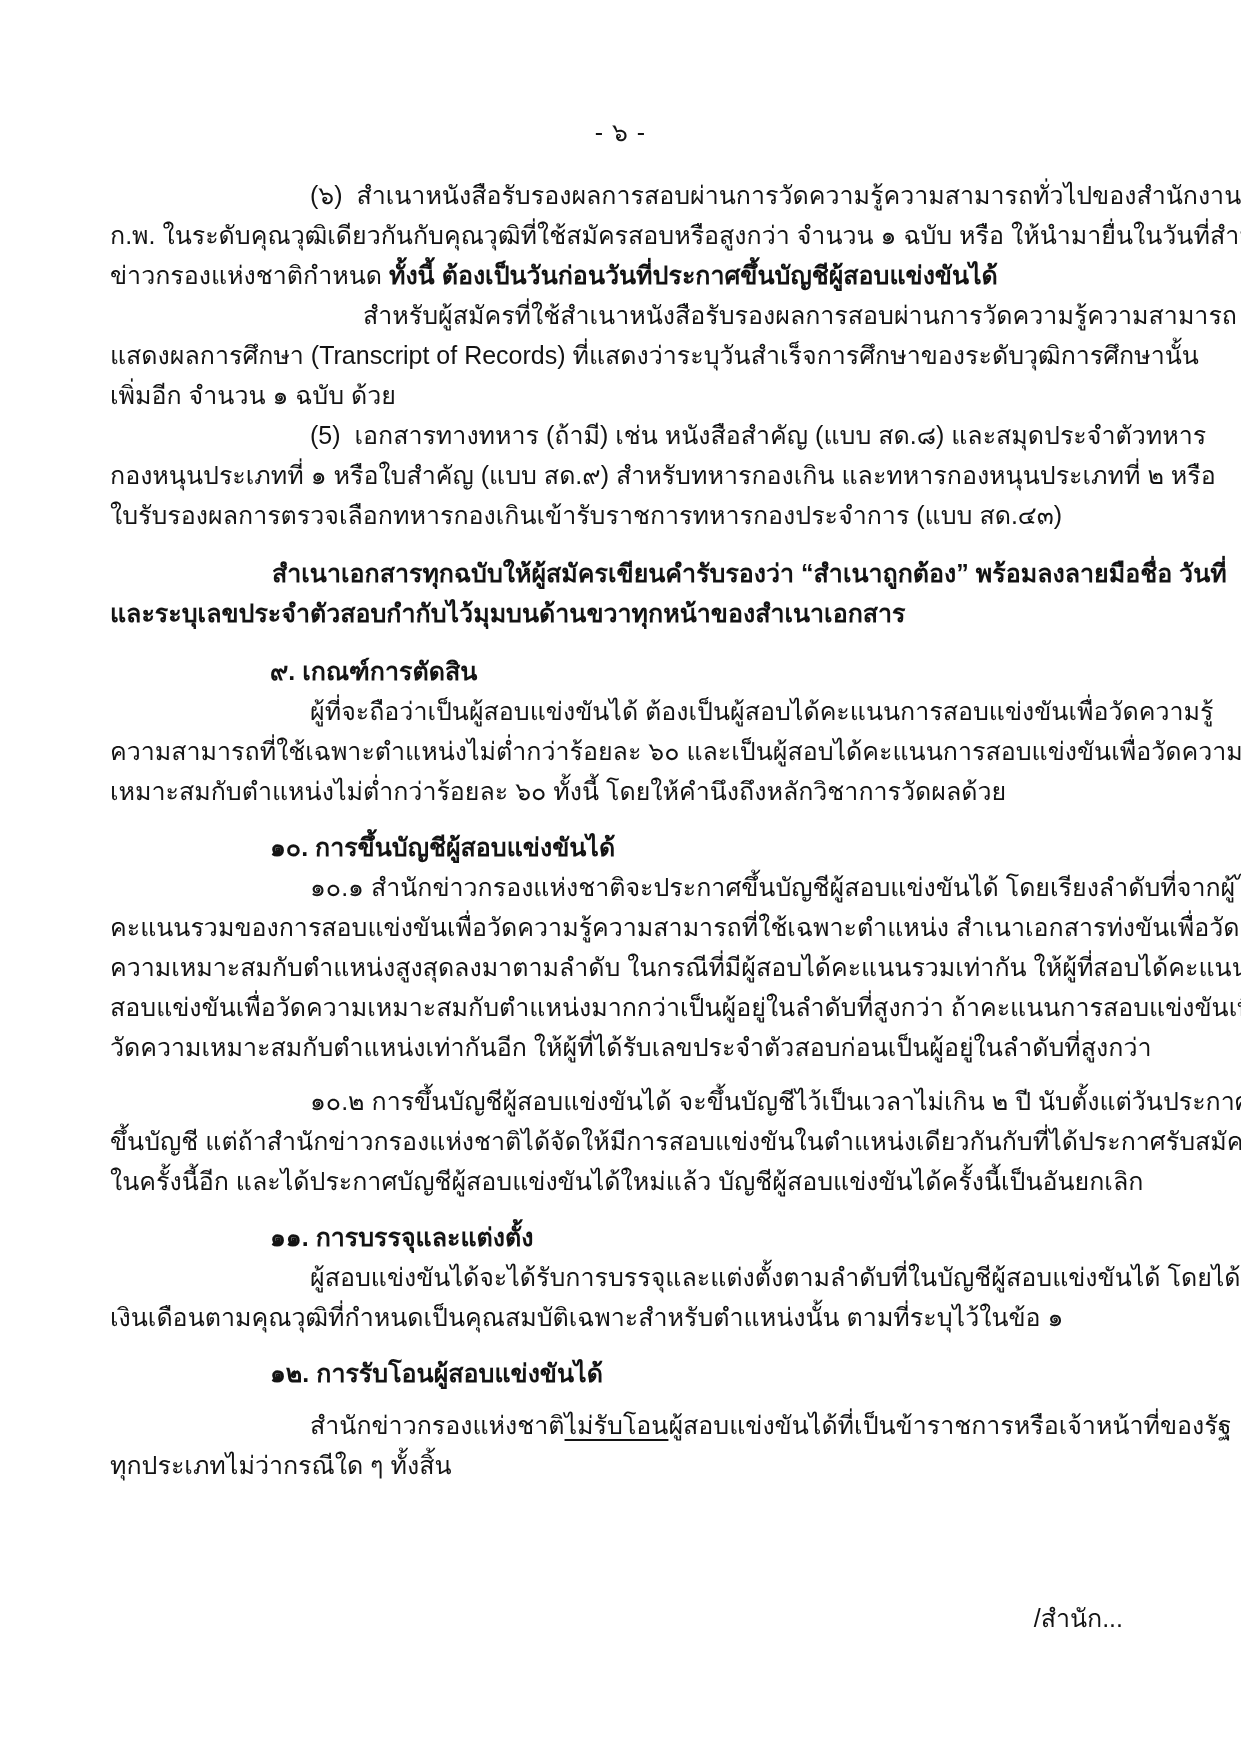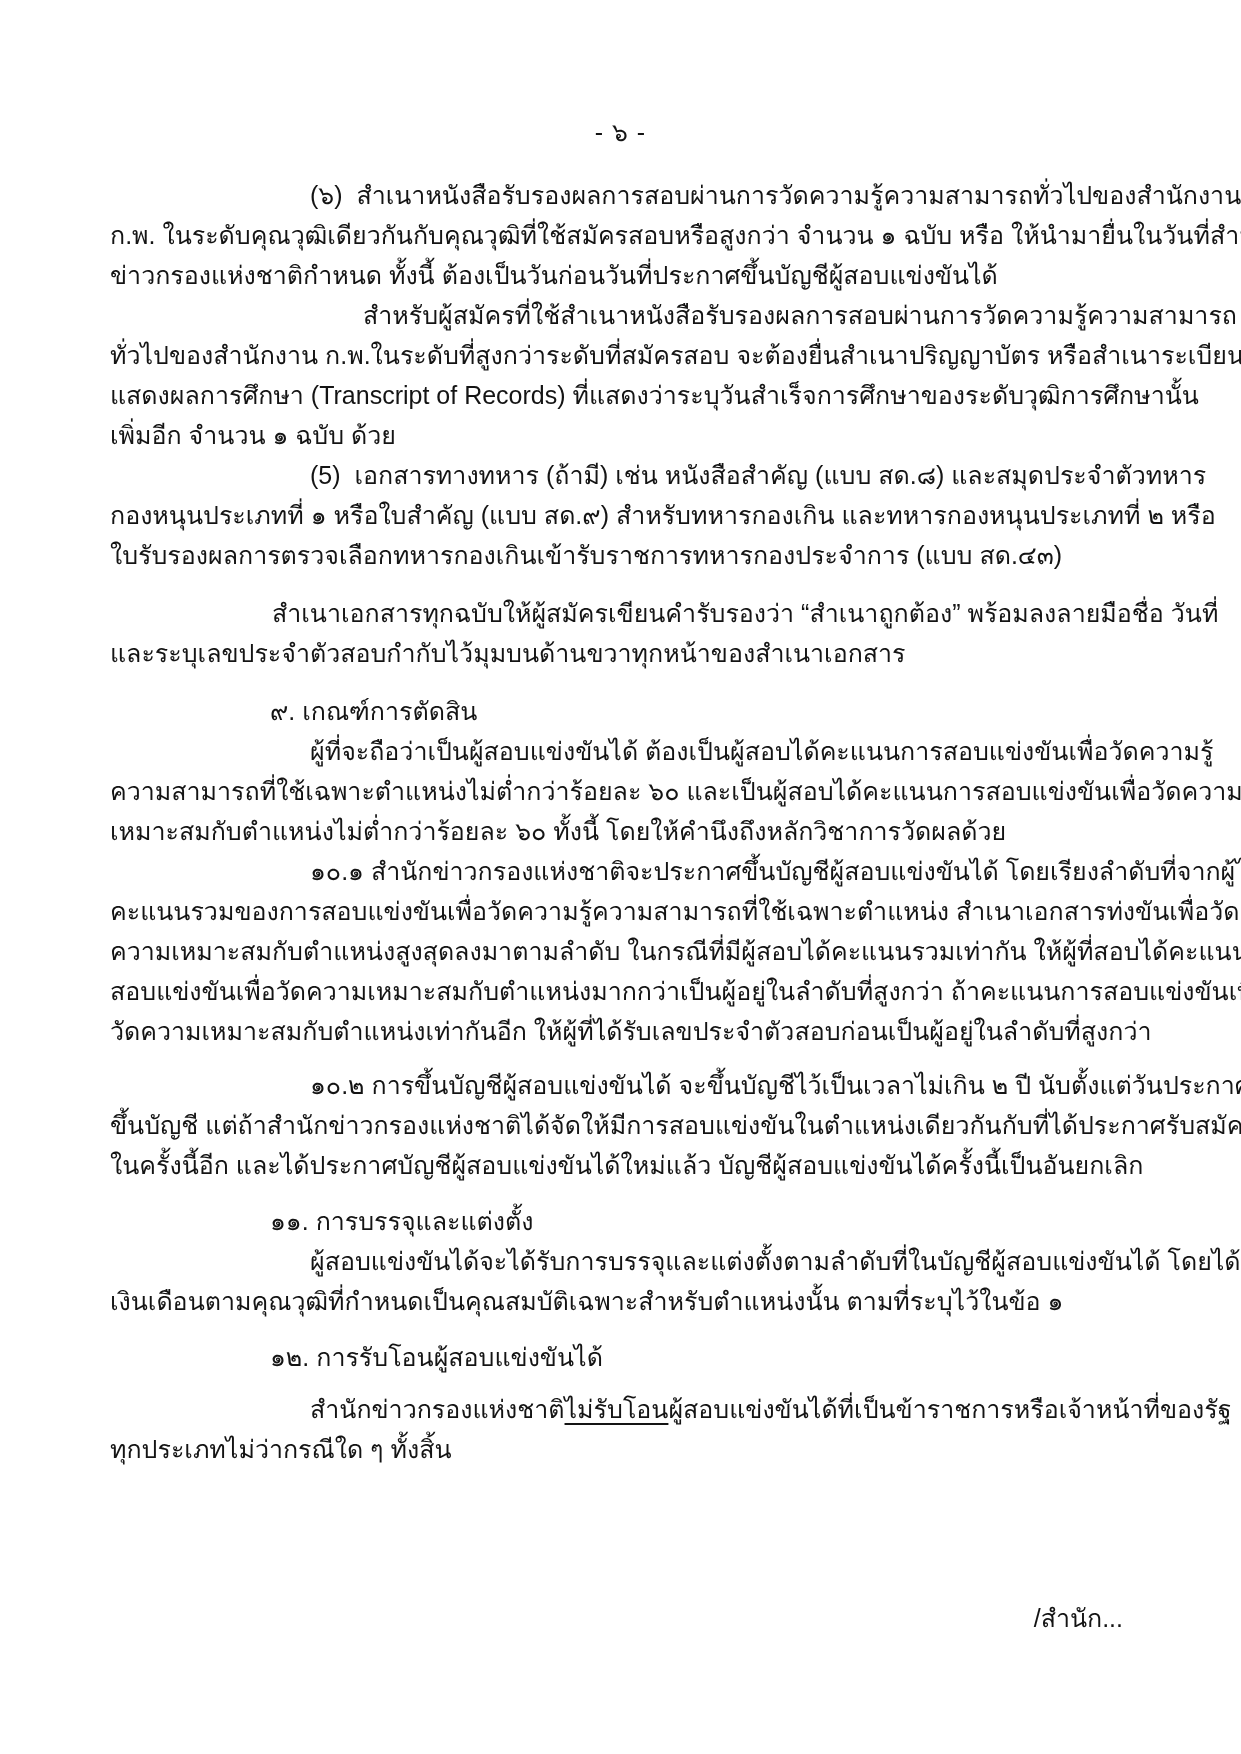--- a/index.html
+++ b/index.html
@@ -17,21 +17,21 @@
   .page-number{
     position:absolute;top:112px;left:0;width:100%;
     text-align:center;
     letter-spacing:1px;
   }
   .content{
     position:absolute;left:110px;top:175px;width:905px;
   }
   .block{margin:0;}
   .line{white-space:pre;}
-  .b{font-weight:normal;}
+  .b{font-weight:bold;}
   .u{text-decoration:underline;text-underline-offset:5px;}
   .heading .line{font-weight:bold;}
   .continuation{
     position:absolute;top:1598px;right:118px;
     white-space:pre;
   }
 </style>
 </head>
 <body>
 
@@ -39,40 +39,42 @@
   <div class="page-number">- ๖ -</div>
 
   <div class="content">
       <div class="block paragraph">
         <div class="line" style="padding-left: 200px;"><span class="">(๖)  สำเนาหนังสือรับรองผลการสอบผ่านการวัดความรู้ความสามารถทั่วไปของสำนักงาน</span></div>
         <div class="line"><span class="">ก.พ. ในระดับคุณวุฒิเดียวกันกับคุณวุฒิที่ใช้สมัครสอบหรือสูงกว่า จำนวน ๑ ฉบับ หรือ ให้นำมายื่นในวันที่สำนัก</span></div>
         <div class="line"><span class="">ข่าวกรองแห่งชาติกำหนด </span><span class="b ">ทั้งนี้ ต้องเป็นวันก่อนวันที่ประกาศขึ้นบัญชีผู้สอบแข่งขันได้</span></div>
       </div>
       <div class="block paragraph">
         <div class="line" style="padding-left: 253px;"><span class="">สำหรับผู้สมัครที่ใช้สำเนาหนังสือรับรองผลการสอบผ่านการวัดความรู้ความสามารถ</span></div>
-        <div class="line"><span class="">ทั่วไปของสำนักงาน ก.พ.ในระดับที่สูงกว่าระดับที่สมัครสอบ จะต้องยื่นสำเนาปริญญาบัตร หรือสำเนาระเบียน</span></div>
         <div class="line"><span class="">แสดงผลการศึกษา (Transcript of Records) ที่แสดงว่าระบุวันสำเร็จการศึกษาของระดับวุฒิการศึกษานั้น</span></div>
         <div class="line"><span class="">เพิ่มอีก จำนวน ๑ ฉบับ ด้วย</span></div>
       </div>
       <div class="block paragraph">
         <div class="line" style="padding-left: 200px;"><span class="">(5)  เอกสารทางทหาร (ถ้ามี) เช่น หนังสือสำคัญ (แบบ สด.๘) และสมุดประจำตัวทหาร</span></div>
         <div class="line"><span class="">กองหนุนประเภทที่ ๑ หรือใบสำคัญ (แบบ สด.๙) สำหรับทหารกองเกิน และทหารกองหนุนประเภทที่ ๒ หรือ</span></div>
         <div class="line"><span class="">ใบรับรองผลการตรวจเลือกทหารกองเกินเข้ารับราชการทหารกองประจำการ (แบบ สด.๔๓)</span></div>
       </div>
       <div class="block paragraph" style="margin-top: 18px;">
         <div class="line" style="padding-left: 162px;"><span class="b ">สำเนาเอกสารทุกฉบับให้ผู้สมัครเขียนคำรับรองว่า “สำเนาถูกต้อง” พร้อมลงลายมือชื่อ วันที่</span></div>
         <div class="line"><span class="b ">และระบุเลขประจำตัวสอบกำกับไว้มุมบนด้านขวาทุกหน้าของสำเนาเอกสาร</span></div>
       </div>
       <div class="block heading" style="margin-top: 18px;">
         <div class="line" style="padding-left: 160px;"><span class="b ">๙. เกณฑ์การตัดสิน</span></div>
       </div>
       <div class="block paragraph">
         <div class="line" style="padding-left: 200px;"><span class="">ผู้ที่จะถือว่าเป็นผู้สอบแข่งขันได้ ต้องเป็นผู้สอบได้คะแนนการสอบแข่งขันเพื่อวัดความรู้</span></div>
         <div class="line"><span class="">ความสามารถที่ใช้เฉพาะตำแหน่งไม่ต่ำกว่าร้อยละ ๖๐ และเป็นผู้สอบได้คะแนนการสอบแข่งขันเพื่อวัดความ</span></div>
         <div class="line"><span class="">เหมาะสมกับตำแหน่งไม่ต่ำกว่าร้อยละ ๖๐ ทั้งนี้ โดยให้คำนึงถึงหลักวิชาการวัดผลด้วย</span></div>
+      </div>
+      <div class="block heading" style="margin-top: 16px;">
+        <div class="line" style="padding-left: 160px;"><span class="b ">๑๐. การขึ้นบัญชีผู้สอบแข่งขันได้</span></div>
       </div>
       <div class="block paragraph">
         <div class="line" style="padding-left: 200px;"><span class="">๑๐.๑ สำนักข่าวกรองแห่งชาติจะประกาศขึ้นบัญชีผู้สอบแข่งขันได้ โดยเรียงลำดับที่จากผู้ได้</span></div>
         <div class="line"><span class="">คะแนนรวมของการสอบแข่งขันเพื่อวัดความรู้ความสามารถที่ใช้เฉพาะตำแหน่ง สำเนาเอกสารท่งขันเพื่อวัด</span></div>
         <div class="line"><span class="">ความเหมาะสมกับตำแหน่งสูงสุดลงมาตามลำดับ ในกรณีที่มีผู้สอบได้คะแนนรวมเท่ากัน ให้ผู้ที่สอบได้คะแนน</span></div>
         <div class="line"><span class="">สอบแข่งขันเพื่อวัดความเหมาะสมกับตำแหน่งมากกว่าเป็นผู้อยู่ในลำดับที่สูงกว่า ถ้าคะแนนการสอบแข่งขันเพื่อ</span></div>
         <div class="line"><span class="">วัดความเหมาะสมกับตำแหน่งเท่ากันอีก ให้ผู้ที่ได้รับเลขประจำตัวสอบก่อนเป็นผู้อยู่ในลำดับที่สูงกว่า</span></div>
       </div>
       <div class="block paragraph" style="margin-top: 14px;">
         <div class="line" style="padding-left: 200px;"><span class="">๑๐.๒ การขึ้นบัญชีผู้สอบแข่งขันได้ จะขึ้นบัญชีไว้เป็นเวลาไม่เกิน ๒ ปี นับตั้งแต่วันประกาศ</span></div>

